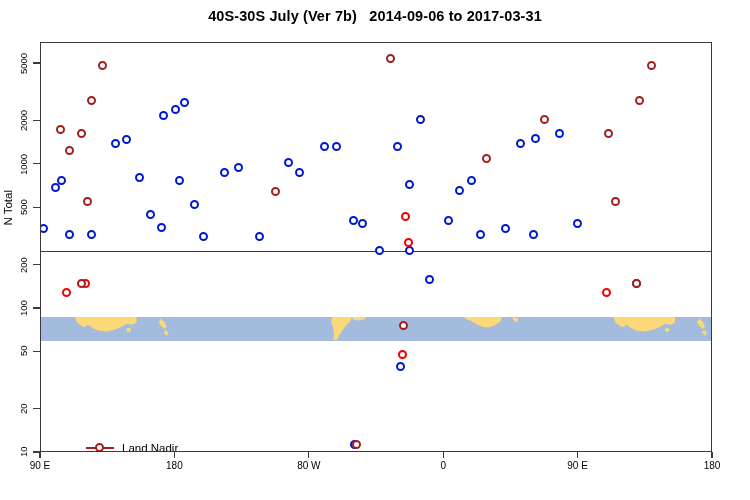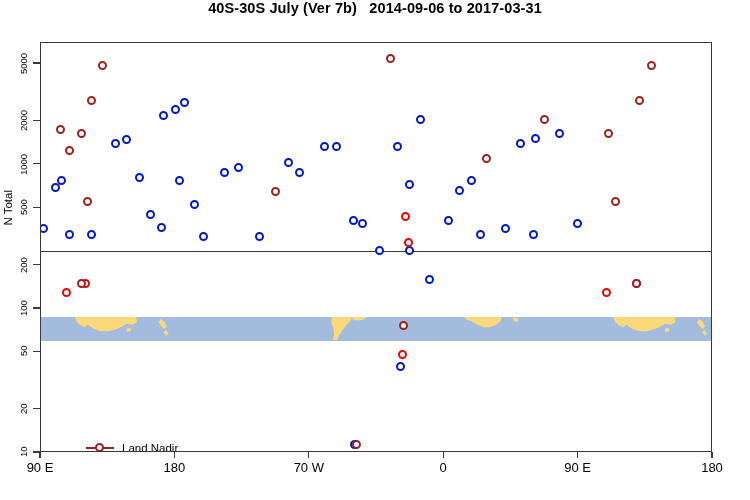--- a/index.html
+++ b/index.html
@@ -18,21 +18,21 @@
   #figure {
     position: absolute;
     left: 0; top: 0;
     width: 750px;
     height: 500px;
   }
 
   .chart-title {
     position: absolute;
     left: 0;
-    top: 0;
+    top: 8px;
     width: 750px;
     text-align: center;
     font-size: 14.5px;
     font-weight: bold;
     color: #000000;
     letter-spacing: 0.1px;
     white-space: pre;
   }
 
   .plot-frame {
@@ -94,21 +94,21 @@
   }
   .ytick-mark {
     position: absolute;
     width: 7px;
     height: 1.3px;
     background: #3a3a3a;
   }
 
   .xtick-label {
     position: absolute;
-    font-size: 13px;
+    font-size: 10px;
     color: #000000;
     white-space: nowrap;
     text-align: center;
     transform: translateX(-50%);
   }
   .xtick-mark {
     position: absolute;
     width: 1.3px;
     height: 6px;
     background: #3a3a3a;
@@ -204,21 +204,21 @@
       <div class="ytick-label" style="left: 18px; top: 104.404px; height: 32px;">2000</div>
       <div class="ytick-mark" style="left: 33px; top: 62.4081px;"></div>
       <div class="ytick-label" style="left: 18px; top: 47.0581px; height: 32px;">5000</div>
     </div>
   <div id="xtick-layer">
       <div class="xtick-mark" style="left: 39.35px; top: 452px;"></div>
       <div class="xtick-label" style="left: 40px; top: 460px;">90 E</div>
       <div class="xtick-mark" style="left: 173.75px; top: 452px;"></div>
       <div class="xtick-label" style="left: 174.4px; top: 460px;">180</div>
       <div class="xtick-mark" style="left: 308.15px; top: 452px;"></div>
-      <div class="xtick-label" style="left: 308.8px; top: 460px;">70 W</div>
+      <div class="xtick-label" style="left: 308.8px; top: 460px;">80 W</div>
       <div class="xtick-mark" style="left: 442.55px; top: 452px;"></div>
       <div class="xtick-label" style="left: 443.2px; top: 460px;">0</div>
       <div class="xtick-mark" style="left: 576.95px; top: 452px;"></div>
       <div class="xtick-label" style="left: 577.6px; top: 460px;">90 E</div>
       <div class="xtick-mark" style="left: 711.35px; top: 452px;"></div>
       <div class="xtick-label" style="left: 712px; top: 460px;">180</div>
     </div>
 
   <div class="plot-frame">
 

